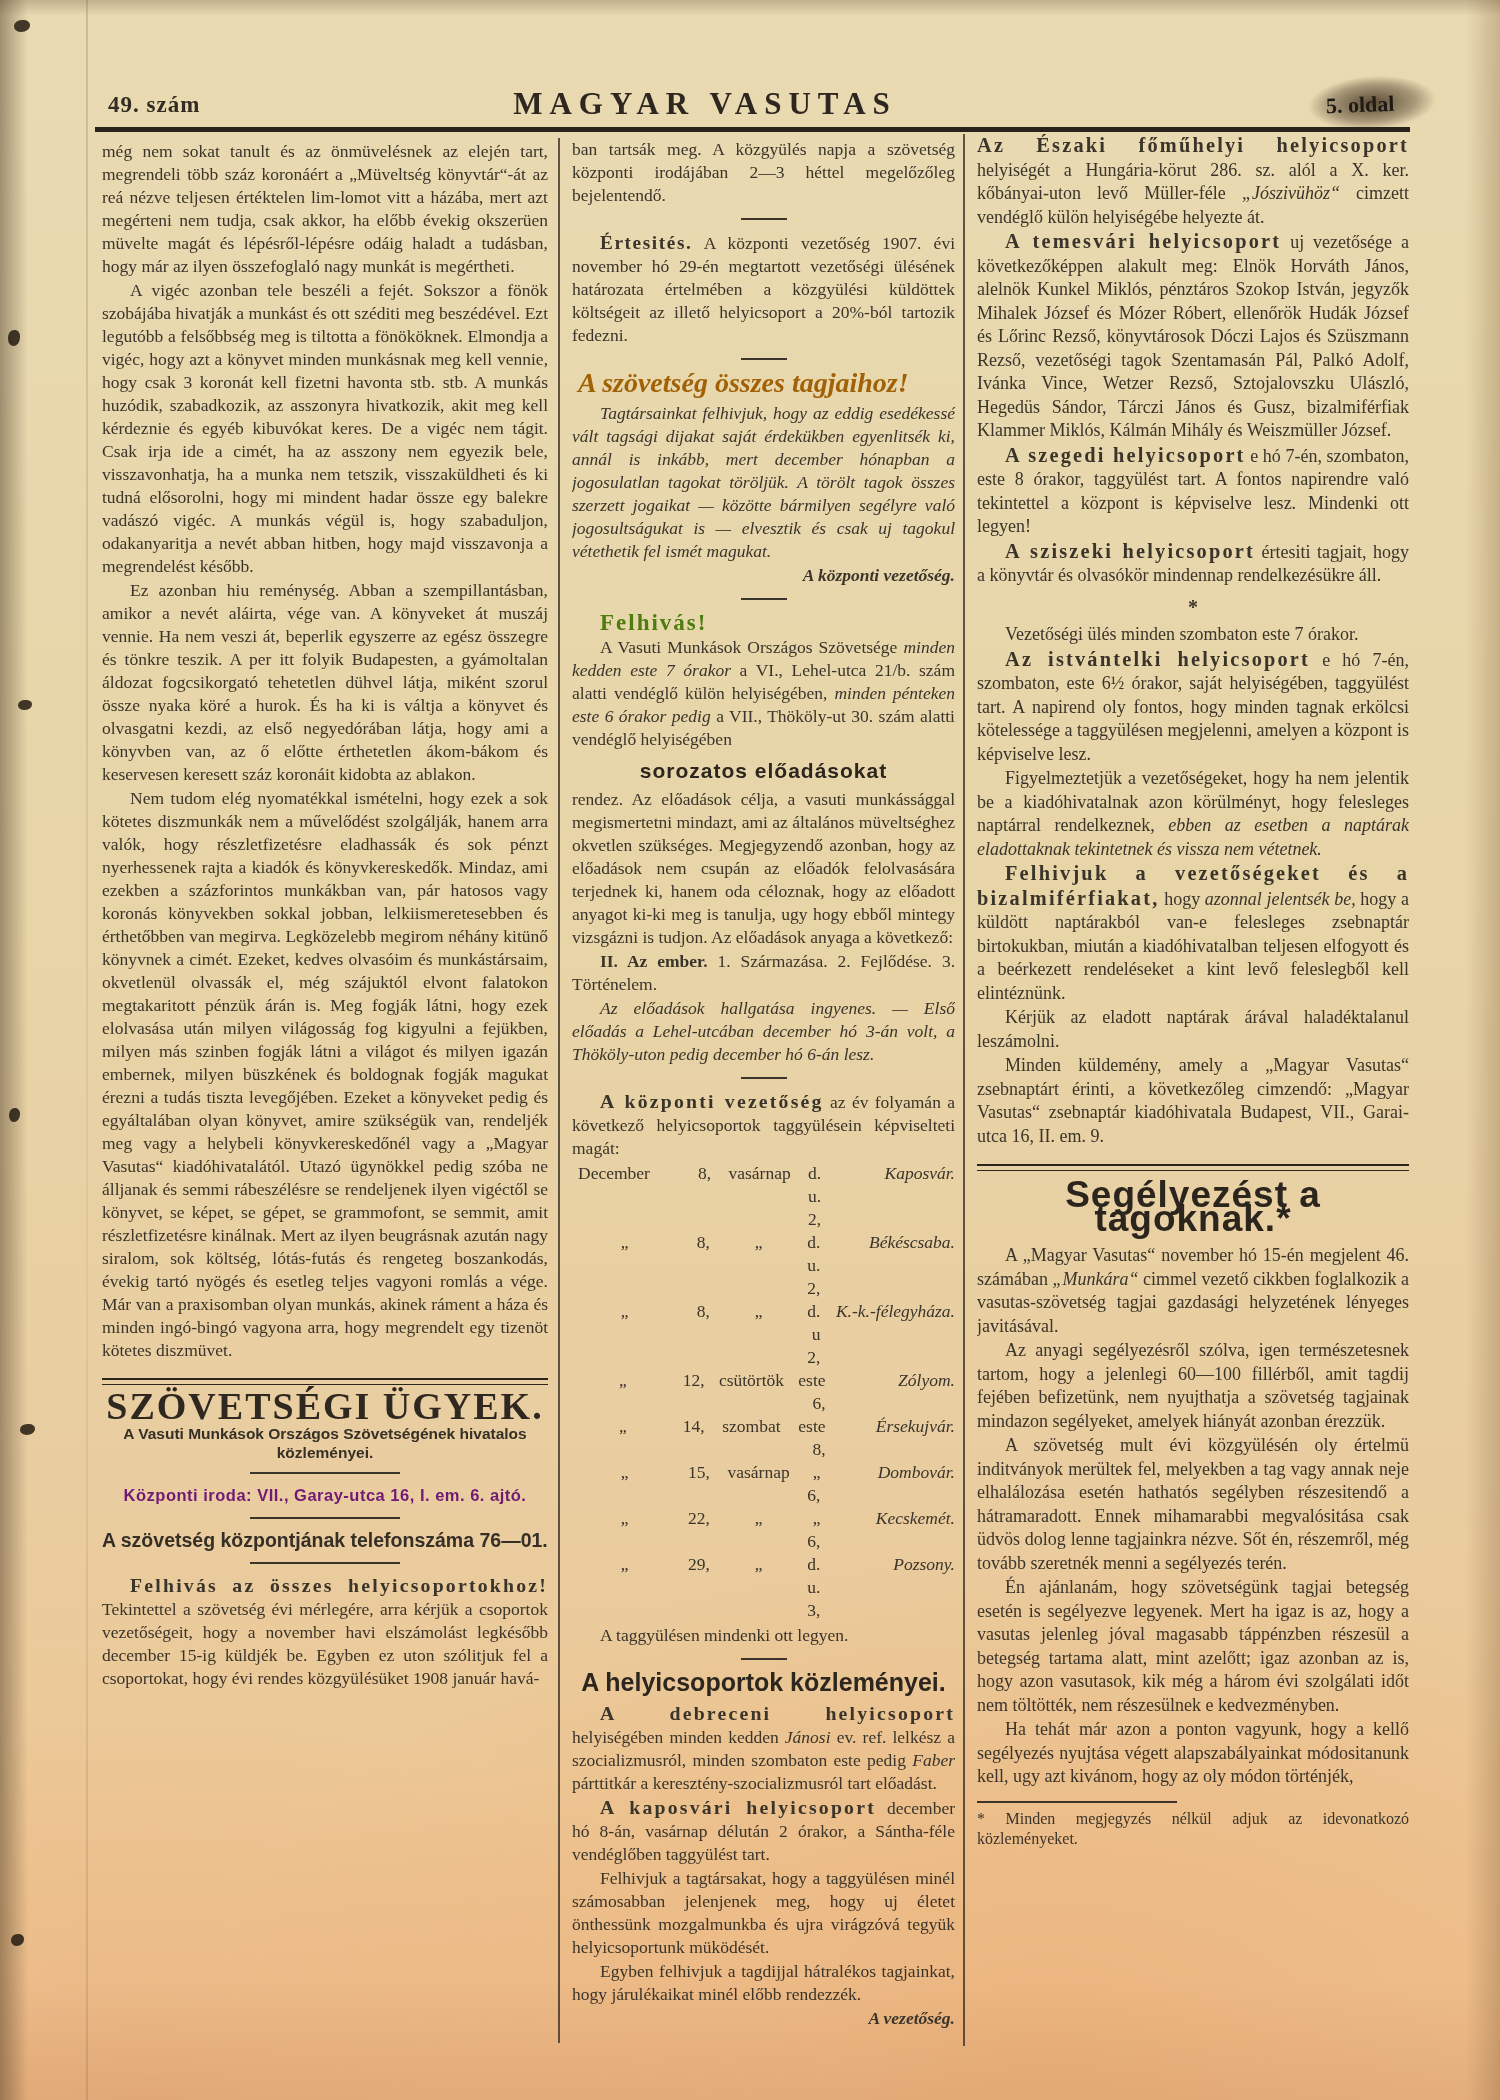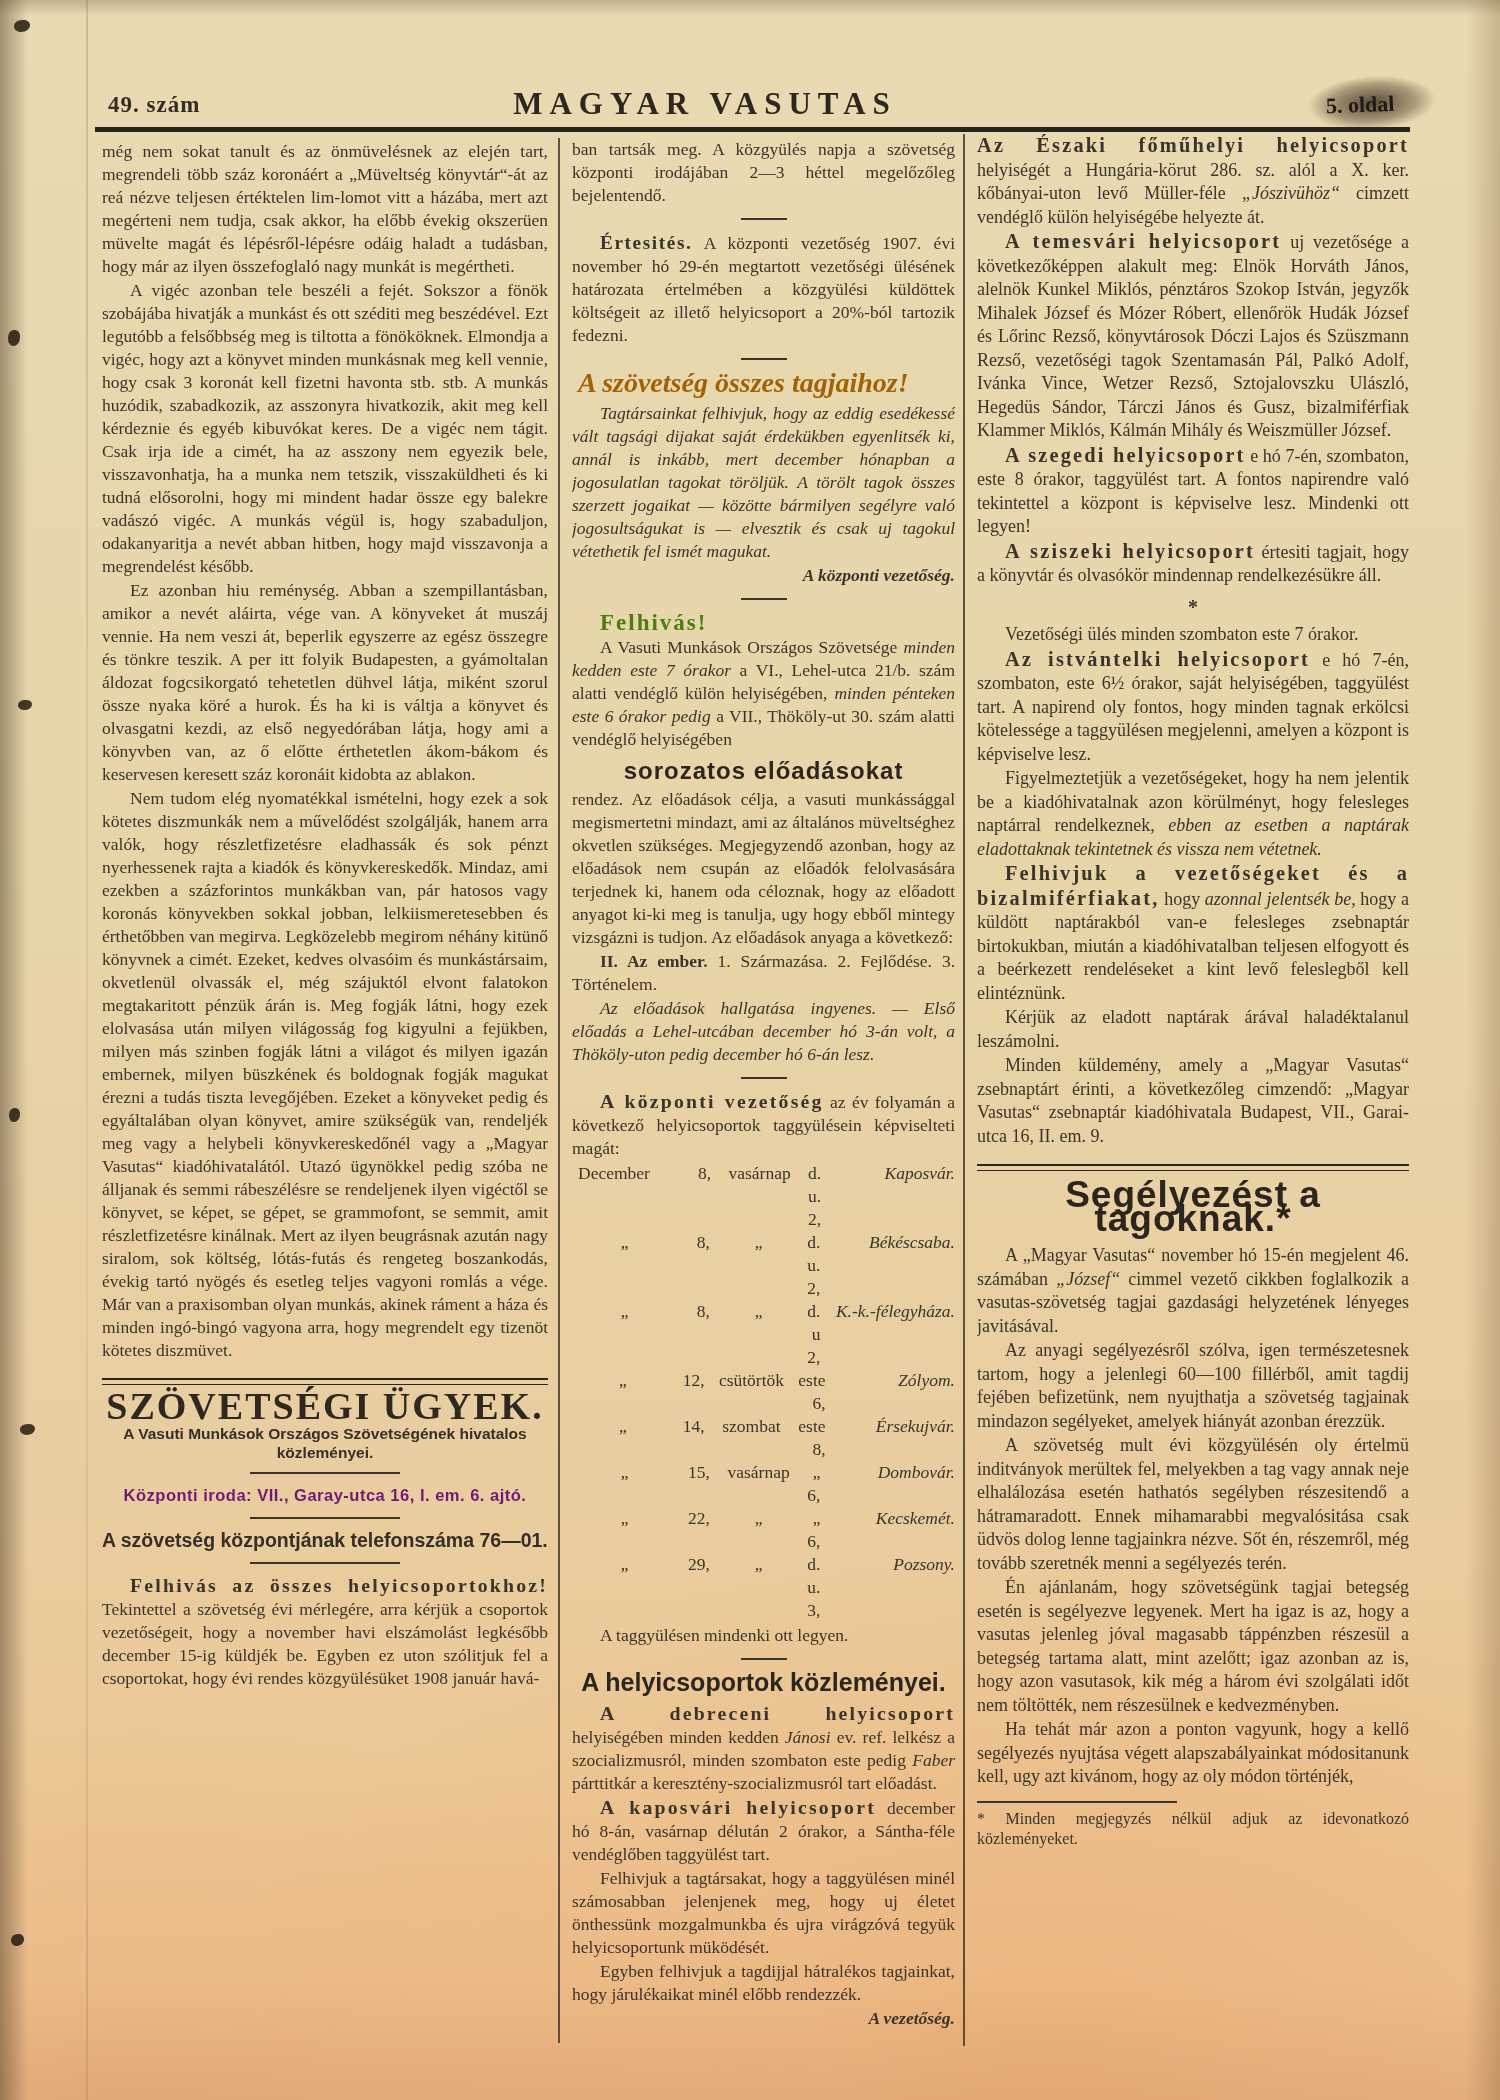--- a/index.html
+++ b/index.html
@@ -53,21 +53,21 @@
   .srule{width:150px;border-top:2px solid #3b342a;margin:10px auto;}
   .drule{border-top:2px solid #2b251d;border-bottom:1px solid #2b251d;height:4px;margin:16px 0 8px;}
   .fnrule{width:200px;border-top:2px solid #3b342a;margin:12px 0 6px;}
 
   .h-szov{font-size:38px;font-weight:700;text-align:center;letter-spacing:2px;margin:10px 0 6px;color:#2e2820;text-indent:0;}
   .sub{font-family:"Liberation Sans",sans-serif;font-weight:700;font-size:15.5px;line-height:19px;text-align:center;margin:0;color:#352f26;text-indent:0;}
   .office{font-family:"Liberation Sans",sans-serif;font-weight:700;font-size:16.5px;text-align:center;color:#701a75;letter-spacing:.5px;margin:0;text-indent:0;}
   .phone{font-family:"Liberation Sans",sans-serif;font-weight:700;font-size:19.5px;text-align:left;margin:0;color:#352f26;text-indent:0;}
   .h-tag{font-size:28px;font-weight:700;font-style:italic;margin:4px 0 8px;text-indent:6px;color:#a16207;}
   .h-felh{font-size:23px;font-weight:700;letter-spacing:2px;margin:4px 0 2px;text-indent:28px;color:#4d7c0f;}
-  .h-soroz{font-family:"Liberation Sans",sans-serif;font-weight:700;font-size:24px;text-align:center;letter-spacing:1px;margin:8px 0 6px;text-indent:0;color:#2c261e;}
+  .h-soroz{font-family:"Liberation Sans",sans-serif;font-weight:700;font-size:21px;text-align:center;letter-spacing:1px;margin:8px 0 6px;text-indent:0;color:#2c261e;}
   .h-kozl{font-family:"Liberation Sans",sans-serif;font-weight:700;font-size:25px;text-align:center;margin:6px 0 8px;text-indent:0;color:#2c261e;}
   .h-seg{font-family:"Liberation Sans",sans-serif;font-weight:700;font-size:37px;text-align:center;letter-spacing:1px;margin:12px 0 14px;text-indent:0;color:#2b251d;}
   .star{text-align:center;font-size:20px;font-weight:700;margin:8px 0 4px;text-indent:0;}
 
   .sched{margin:2px 0 2px 4px;}
   .sch-row{display:flex;align-items:baseline;}
   .c-m{width:118px;text-align:center;}
   .sch-row.first .c-m{text-align:left;padding-left:2px;}
   .c-d{width:44px;text-align:right;}
   .c-w{width:118px;text-align:center;}
@@ -211,20 +211,20 @@
   <p class="star">*</p>
   <p class="p"><span>Vezetőségi ülés minden szombaton este 7 órakor.</span></p>
   <p class="p"><span class="r-lead">Az istvántelki helyicsoport</span><span> e hó 7-én, szombaton, este 6½ órakor, saját helyiségében, taggyülést tart. A napirend oly fontos, hogy minden tagnak erkölcsi kötelessége a taggyülésen megjelenni, amelyen a központ is képviselve lesz.</span></p>
   <p class="p"><span>Figyelmeztetjük a vezetőségeket, hogy ha nem jelentik be a kiadóhivatalnak azon körülményt, hogy felesleges naptárral rendelkeznek, </span><span class="r-bi">ebben az esetben a naptárak eladottaknak tekintetnek és vissza nem vétetnek.</span></p>
   <p class="p"><span class="r-lead">Felhivjuk a vezetőségeket és a bizalmiférfiakat,</span><span> hogy </span><span class="r-bi">azonnal jelentsék be,</span><span> hogy a küldött naptárakból van-e felesleges zsebnaptár birtokukban, miután a kiadóhivatalban teljesen elfogyott és a beérkezett rendeléseket a kint levő feleslegből kell elintéznünk.</span></p>
   <p class="p"><span>Kérjük az eladott naptárak árával haladéktalanul leszámolni.</span></p>
   <p class="p"><span>Minden küldemény, amely a „Magyar Vasutas“ zsebnaptárt érinti, a következőleg cimzendő: „Magyar Vasutas“ zsebnaptár kiadóhivatala Budapest, VII., Garai-utca 16, II. em. 9.</span></p>
 
   <div class="drule"></div>
   <p class="h-seg">Segélyezést a tagoknak.*</p>
-  <p class="p"><span>A „Magyar Vasutas“ november hó 15-én megjelent 46. számában </span><span class="r-i">„József“</span><span> cimmel vezető cikkben foglalkozik a vasutas-szövetség tagjai gazdasági helyzetének lényeges javitásával.</span></p>
+  <p class="p"><span>A „Magyar Vasutas“ november hó 15-én megjelent 46. számában </span><span class="r-i">„Munkára“</span><span> cimmel vezető cikkben foglalkozik a vasutas-szövetség tagjai gazdasági helyzetének lényeges javitásával.</span></p>
   <p class="p"><span>Az anyagi segélyezésről szólva, igen természetesnek tartom, hogy a jelenlegi 60—100 fillérből, amit tagdij fejében befizetünk, nem nyujthatja a szövetség tagjainak mindazon segélyeket, amelyek hiányát azonban érezzük.</span></p>
   <p class="p"><span>A szövetség mult évi közgyülésén oly értelmü inditványok merültek fel, melyekben a tag vagy annak neje elhalálozása esetén hathatós segélyben részesitendő a hátramaradott. Ennek mihamarabbi megvalósitása csak üdvös dolog lenne tagjainkra nézve. Sőt én, részemről, még tovább szeretnék menni a segélyezés terén.</span></p>
   <p class="p"><span>Én ajánlanám, hogy szövetségünk tagjai betegség esetén is segélyezve legyenek. Mert ha igaz is az, hogy a vasutas jelenleg jóval magasabb táppénzben részesül a betegség tartama alatt, mint azelőtt; igaz azonban az is, hogy azon vasutasok, kik még a három évi szolgálati időt nem töltötték, nem részesülnek e kedvezményben.</span></p>
   <p class="p"><span>Ha tehát már azon a ponton vagyunk, hogy a kellő segélyezés nyujtása végett alapszabályainkat módositanunk kell, ugy azt kivánom, hogy az oly módon történjék,</span></p>
   <div class="fnrule"></div>
   <p class="p p0" style="font-size:16px;line-height:20px;"><span>* Minden megjegyzés nélkül adjuk az idevonatkozó közleményeket.</span></p>
 </div>
 
 </body></html>

